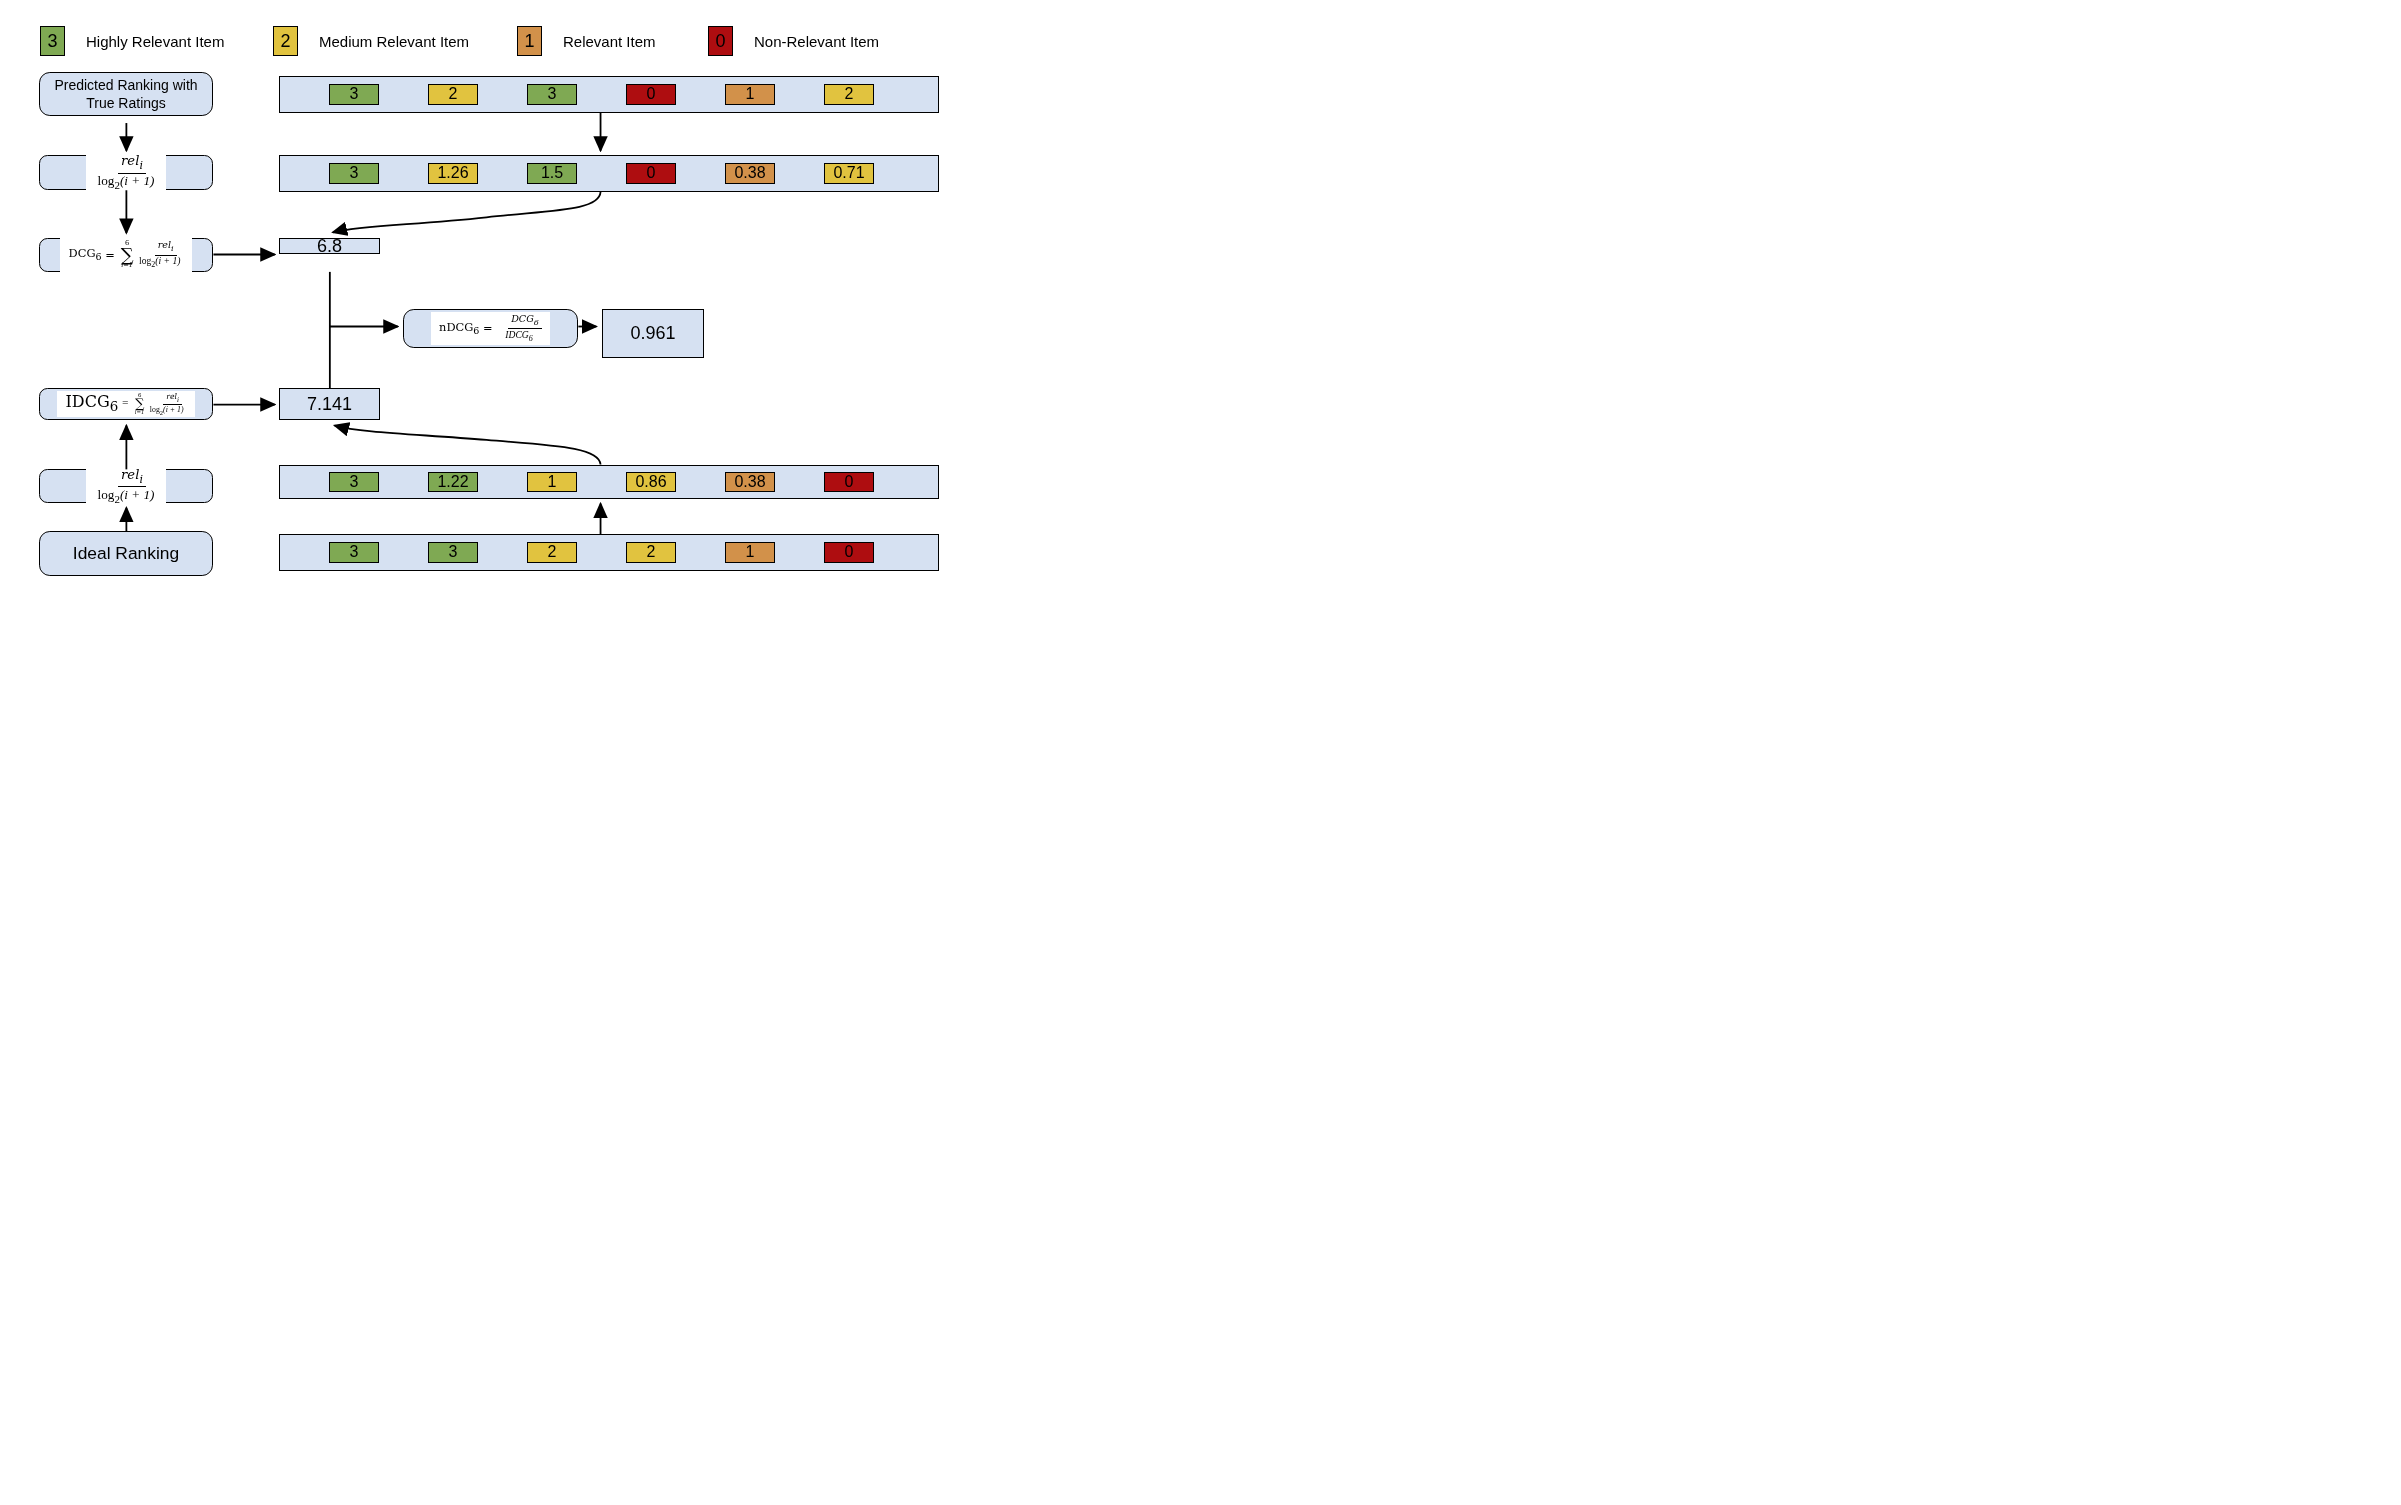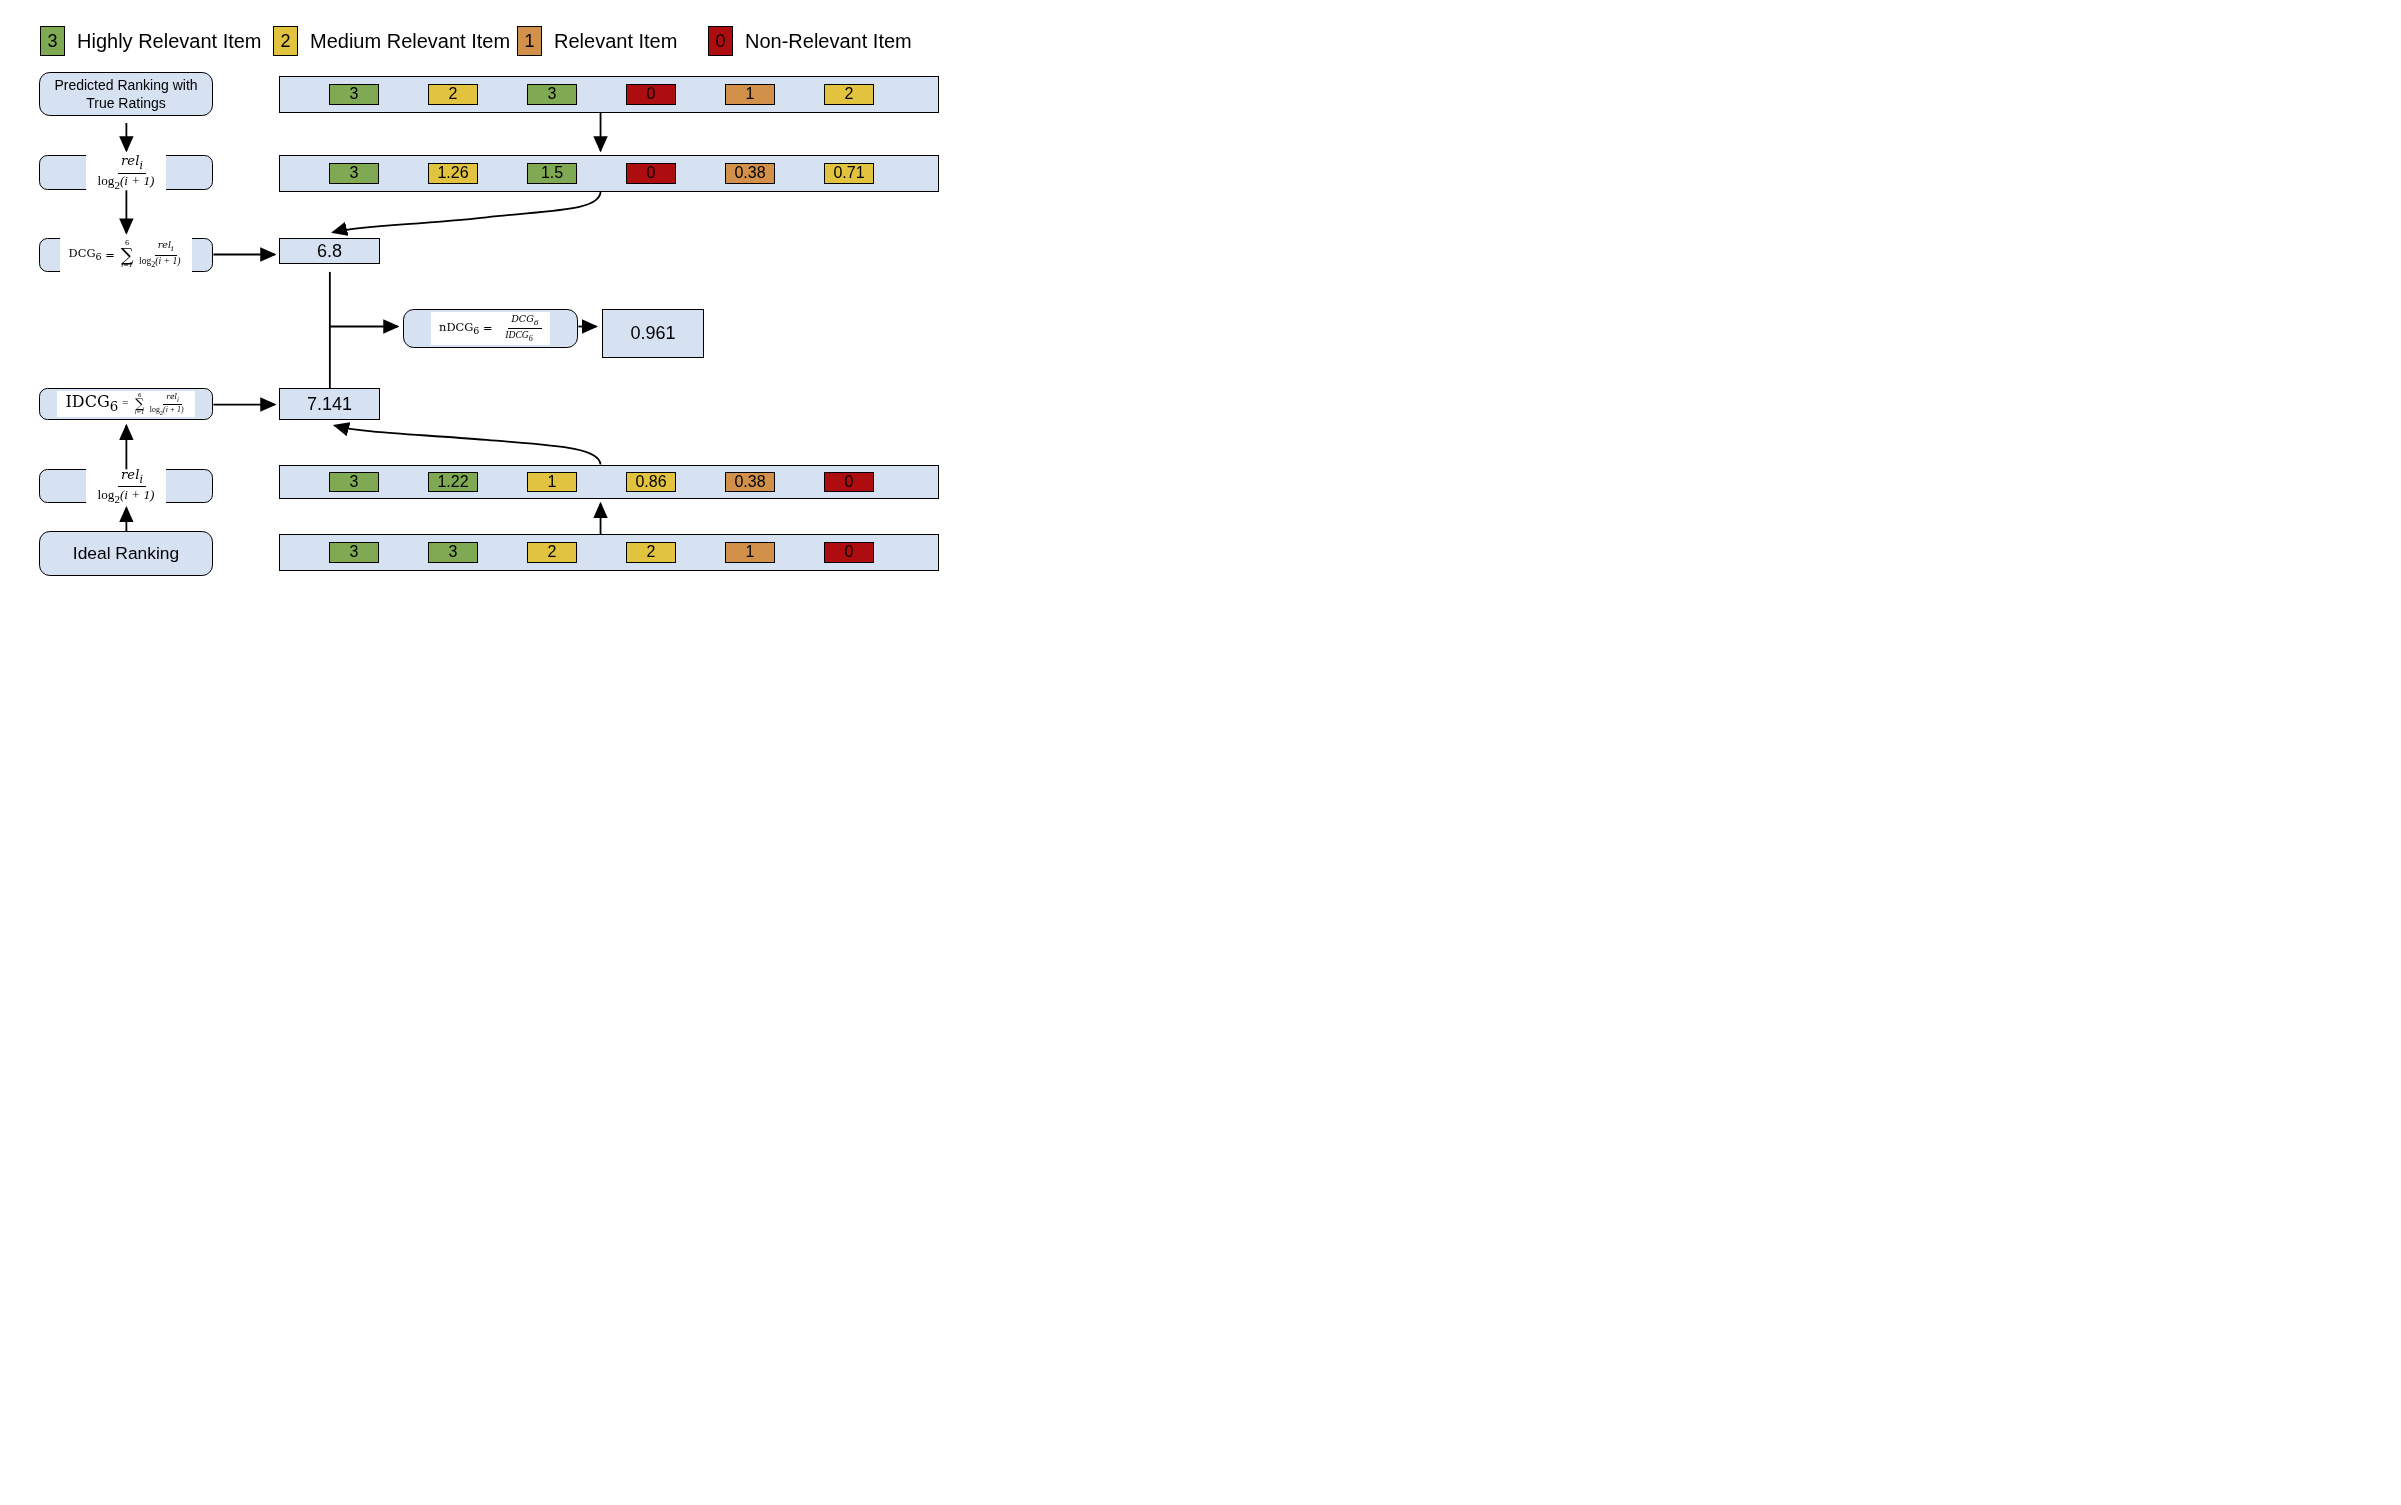--- a/index.html
+++ b/index.html
@@ -8,21 +8,21 @@
   
   .panel{position:absolute;background:#D6E1F2;border:1.8px solid #000;box-sizing:border-box;}
   .rounded{border-radius:10.8px;}
   .rounded-sm{border-radius:8.4px;}
   .center{display:flex;align-items:center;justify-content:center;}
 
   
   .legend-item{position:absolute;top:26.4px;height:30px;display:flex;align-items:center;}
   .legend-chip{width:25px;height:30px;border:1.8px solid #000;box-sizing:border-box;
                display:flex;align-items:center;justify-content:center;font-size:18px;}
-  .legend-label{margin-left:12px;font-size:20px;white-space:nowrap;}
+  .legend-label{margin-left:21px;font-size:15px;white-space:nowrap;}
 
   
   .itemrow{display:flex;align-items:center;padding-left:49px;gap:49px;}
   .chip{width:50px;height:20.4px;border:1.8px solid #000;box-sizing:border-box;flex:0 0 auto;
         display:flex;align-items:center;justify-content:center;font-size:16px;}
   .chip-green{background:#7FA953;}
   .chip-yellow{background:#E1C33F;}
   .chip-orange{background:#D2914A;}
   .chip-red{background:#AE0D10;}
 
@@ -122,21 +122,21 @@
       <span class="num"><span class="mi">rel</span><sub class="mi">i</sub></span>
       <span class="den"><span>log</span><sub>2</sub><span class="mi">(i + 1)</span></span>
     </span>
   </span>
 </div>
 
 <div class="panel rounded center" style="left:39px;top:531px;width:174px;height:45px;">
   <div class="node-label" style="font-size:17.4px;">Ideal Ranking</div>
 </div>
 
-<div class="panel center" style="left:279px;top:238px;width:101px;height:26px;">
+<div class="panel center" style="left:279px;top:238px;width:101px;height:16px;">
   <span class="node-value">6.8</span>
 </div>
 
 <div class="panel center" style="left:279px;top:388px;width:101px;height:32px;text-align:center;">
   <span class="node-value">7.141</span>
 </div>
 
 <div class="panel rounded center" style="left:403px;top:309px;width:175px;height:39px;">
   <span class="formula">
     <span class="f-19"><span>nDCG</span><sub>6</sub></span>

